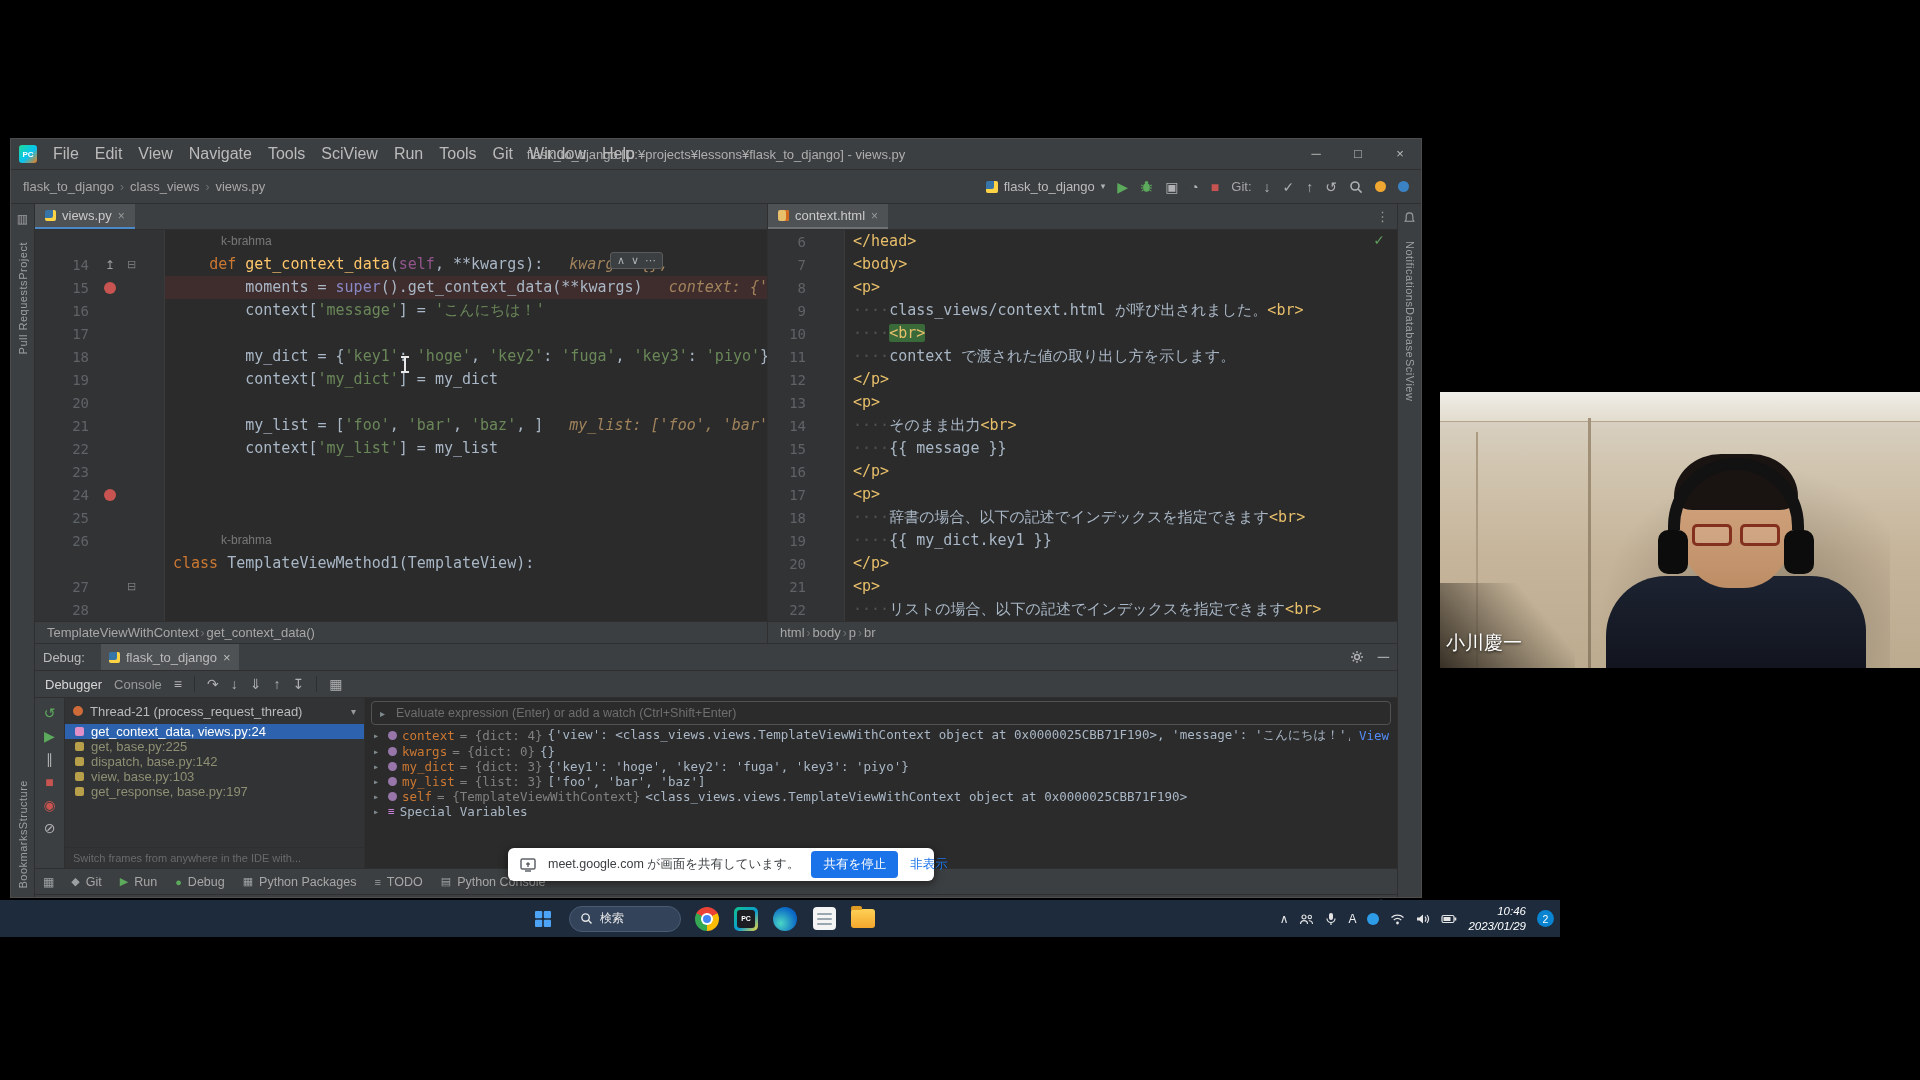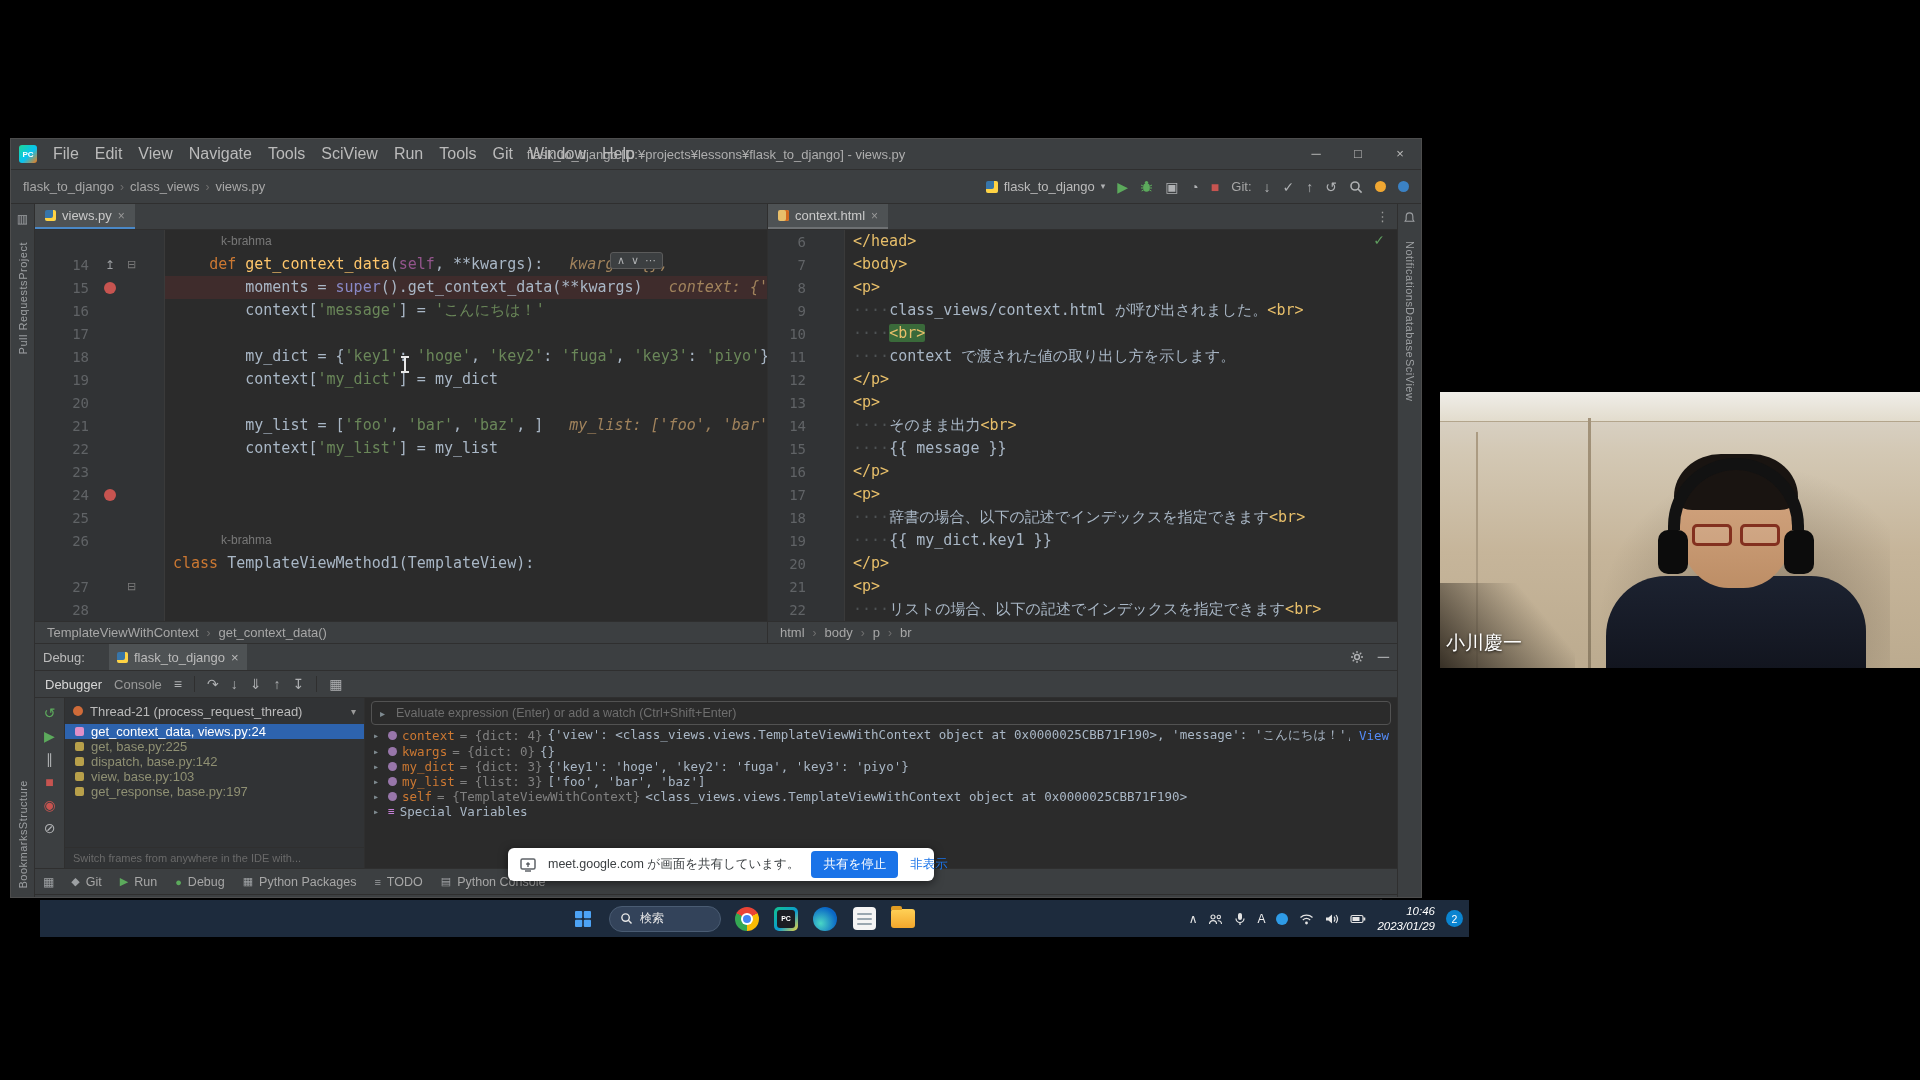--- a/index.html
+++ b/index.html
@@ -76,25 +76,25 @@
   .c-b{color:#8888c6} .c-slf{color:#94558d} .c-tag{color:#e8bf6a} .c-dim{color:#4e5254}
   .c-hlg{color:#e8bf6a; background:#3a6a3a; border-radius: 2px;}
   .c-hint{color:#a1835c; font-style:italic; margin-left:26px;}
   .float-widget { position:absolute; top:22px; right:104px; background:#3c3f41; border:1px solid #5b5b5b;
     border-radius:3px; display:flex; gap:6px; padding:1px 6px; color:#afb1b3; font-size:11px;
     font-family:"Liberation Sans",sans-serif; z-index:3; }
   .check-ok { position:absolute; top:2px; right:12px; color:#5f9e5f; font-size:14px; z-index:3;
     font-family:"Liberation Sans",sans-serif; }
 
   .crumbbar { flex:0 0 22px; background:#3c3f41; border-top:1px solid #2f2f2f; display:flex;
-    align-items:center; gap:6px; padding:0 12px; font-size:12px; color:#9da0a3; }
+    align-items:center; padding:0 12px; font-size:12px; color:#9da0a3; }
 
   
   .debug { flex:0 0 225px; border-top:1px solid #2f2f2f; display:flex; flex-direction:column; background:#3c3f41; }
-  .dbg-header { flex:0 0 26px; display:flex; align-items:center; gap:24px; padding:0 8px; }
+  .dbg-header { flex:0 0 26px; display:flex; align-items:center; gap:16px; padding:0 8px; }
   .dbg-title { font-size:13px; color:#bbb; }
   .dbg-tab { display:flex; align-items:center; gap:6px; background:#4e5254; height:26px; padding:0 8px; font-size:13px; }
   .dbg-header-right { margin-left:auto; display:flex; gap:14px; align-items:center; color:#afb1b3; }
   .dbg-toolbar { flex:0 0 28px; display:flex; align-items:center; gap:12px; padding:0 10px;
     border-top:1px solid #2f2f2f; border-bottom:1px solid #2f2f2f; }
   .dbg-viewtab { font-size:13px; display:flex; align-items:center; gap:6px; }
   .dbg-viewtab.active { color:#d6d6d6; } .dbg-viewtab:not(.active) { color:#9a9a9a; }
   .vsep { width:1px; height:16px; background:#2f2f2f; }
   .step-ico { color:#afb1b3; font-size:14px; }
   .dbg-main { flex:1; display:flex; min-height:0; }
@@ -137,21 +137,21 @@
   
   .meet { position:absolute; left:508px; top:848px; width:426px; height:33px; background:#fff;
     border-radius:6px; box-shadow:0 2px 10px rgba(0,0,0,.55); display:flex; align-items:center;
     gap:12px; padding:0 12px; z-index:60; }
   .meet-text { font-size:12.5px; color:#3c4043; white-space:nowrap; }
   .meet-stop { background:#1a73e8; color:#fff; font-size:12.5px; border-radius:4px; padding:5px 12px;
     border:none; white-space:nowrap; }
   .meet-hide { color:#1a73e8; font-size:12.5px; white-space:nowrap; }
 
   
-  .taskbar { position:absolute; left:0; top:900px; width:1429px; height:37px; background:#1d2b3d; z-index:40;margin-left:40px; }
+  .taskbar { position:absolute; left:0; top:900px; width:1560px; height:37px; background:#1d2b3d; z-index:40; }
   .tb-center { position:absolute; left:530px; top:0; height:37px; display:flex; align-items:center; gap:13px; }
   .tb-right { position:absolute; right:6px; top:0; height:37px; display:flex; align-items:center; gap:11px; }
   .tb-icon { width:26px; height:26px; display:flex; align-items:center; justify-content:center; }
   .search-pill { width:112px; height:26px; border-radius:13px; background:#33435a; border:1px solid #4a5c73;
     display:flex; align-items:center; gap:7px; padding:0 10px; color:#e8e8e8; font-size:12px; }
   .chrome { width:24px; height:24px; border-radius:50%; position:relative;
     background:conic-gradient(from -60deg,#ea4335 0 120deg,#fbbc05 120deg 240deg,#34a853 240deg 360deg); }
   .chrome i { position:absolute; inset:6px; border-radius:50%; background:#fff; }
   .chrome b { position:absolute; inset:8px; border-radius:50%; background:#4285f4; }
   .pyc { width:24px; height:24px; border-radius:5px; background:linear-gradient(135deg,#13c28d,#0a9bd1 55%,#f7d83a);

